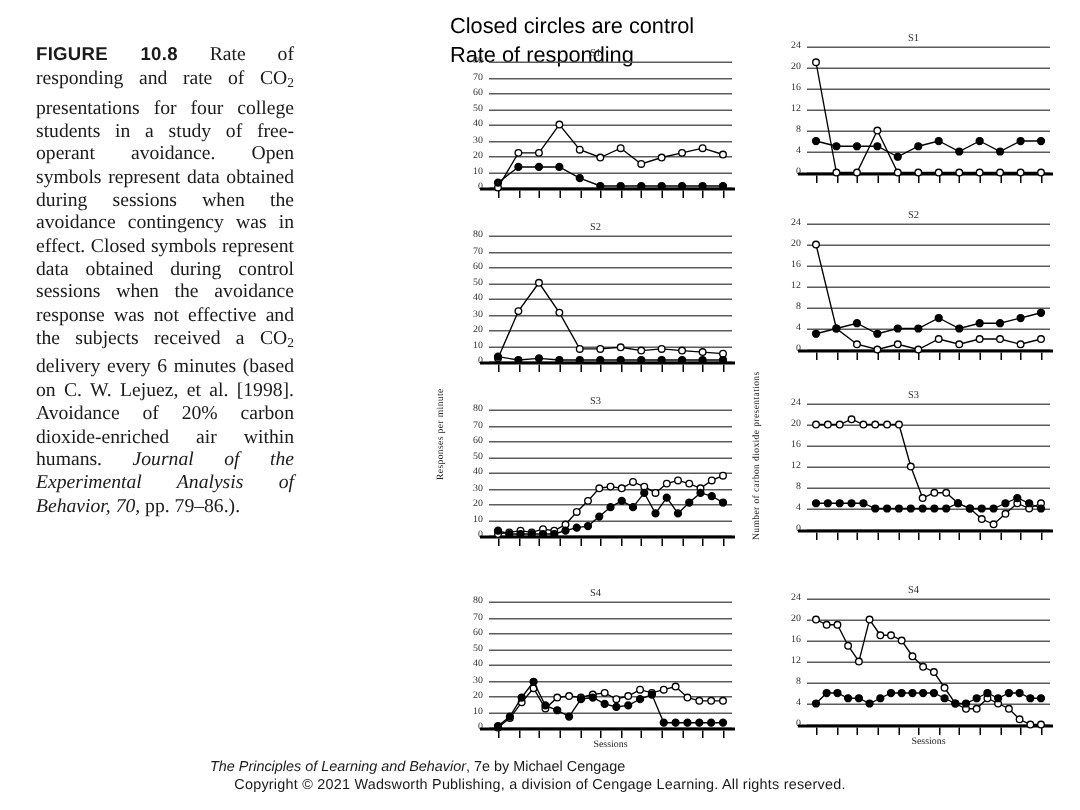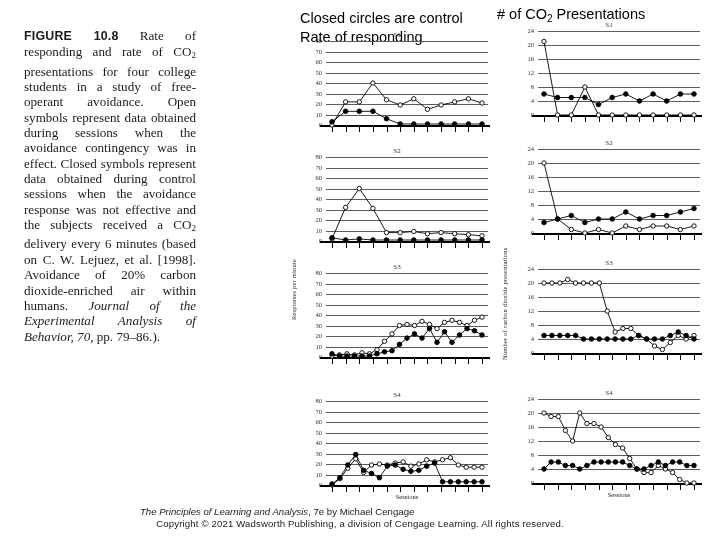--- a/index.html
+++ b/index.html
@@ -86,23 +86,20 @@
 
 <div id="slide">
 
   <div id="caption">
     <b>FIGURE 10.8</b><span> Rate of responding and rate of CO</span><span class="sub">2</span><span> presentations for four college students in a study of free-operant avoidance. Open symbols represent data obtained during sessions when the avoidance contingency was in effect. Closed symbols represent data obtained during control sessions when the avoidance response was not effective and the subjects received a CO</span><span class="sub">2</span><span> delivery every 6 minutes (based on C. W. Lejuez, et al. [1998]. Avoidance of 20% carbon dioxide-enriched air within humans. </span><i>Journal of the Experimental Analysis of Behavior, 70,</i><span> pp. 79–86.).</span>
   </div>
 
   <div class="annot" id="annot-left">
     <div>Closed circles are control</div>
     <div>Rate of responding</div>
-  </div>
-  <div class="annot" id="annot-right">
-    <span># of CO</span><span class="sub2">2</span><span> Presentations</span>
   </div>
 
   <div id="figure">
 
     <div class="col" id="col-left">
       <div class="axis-title" id="ytitle-left">Responses per minute</div>
       <div class="panel" id="panel-left-0" style="top:12px;">
           <div class="plabel">S1</div>
           <div class="plotbox">
             <div class="gridline" style="top: 84px; background: rgb(92, 92, 92);"></div>
@@ -672,17 +669,17 @@
               <circle cx="156.0" cy="66.5" r="2.3" stroke="#000000" stroke-width="0.9" fill="#000000"></circle>
             </svg>
             <div class="xlabel">Sessions</div>
           </div>
         </div>
     </div>
 
   </div>
 
   <div id="footer">
-    <div id="foot1"><i>The Principles of Learning and Analysis</i><span>, 7e by Michael Cengage</span></div>
+    <div id="foot1"><i>The Principles of Learning and Behavior</i><span>, 7e by Michael Cengage</span></div>
     <div id="foot2">Copyright © 2021 Wadsworth Publishing, a division of Cengage Learning. All rights reserved.</div>
   </div>
 
 </div>
 
 </body></html>

